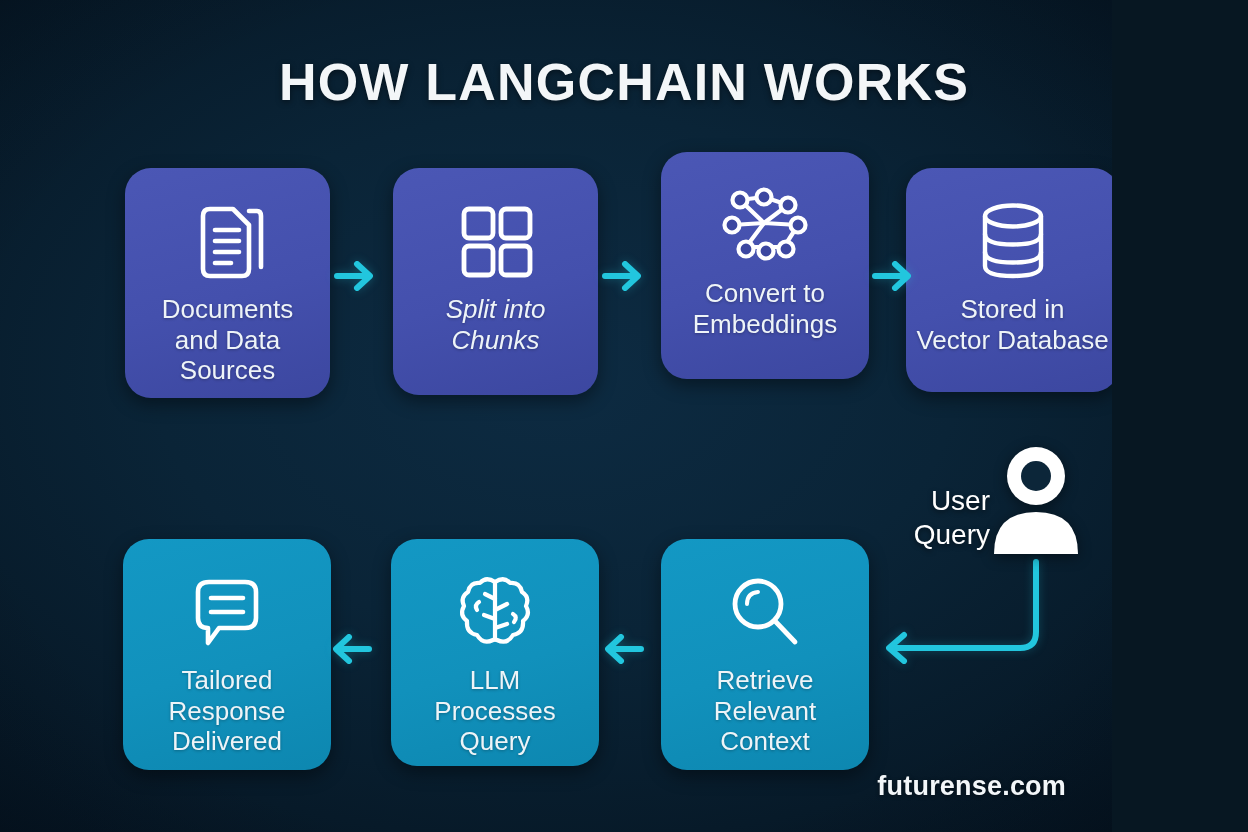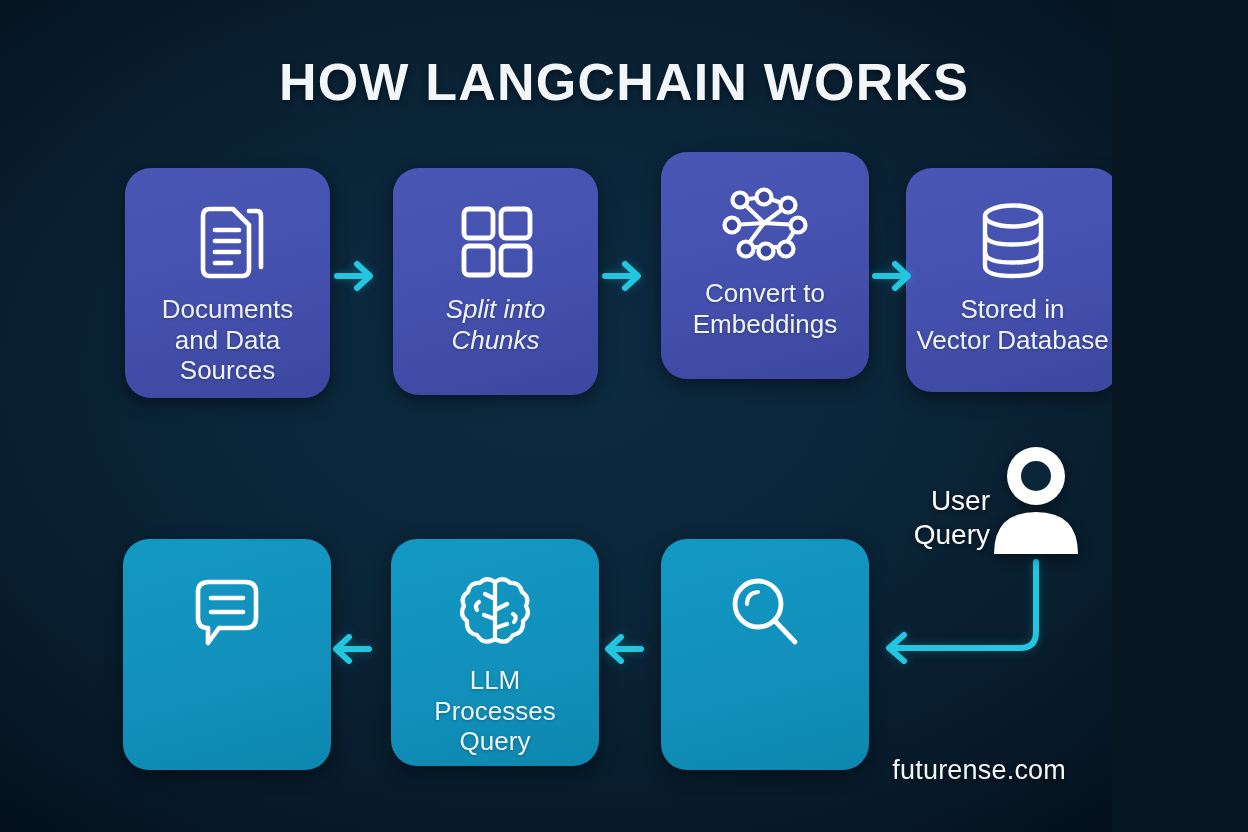--- a/index.html
+++ b/index.html
@@ -102,26 +102,27 @@
   .query-path {
     position: absolute;
     z-index: 5;
     filter: drop-shadow(0 0 5px rgba(34,198,222,0.28));
   }
 
   
   .footer-brand {
     position: absolute;
     right: 46px;
-    bottom: 46px;
+    bottom: 30px;
     color: #f2f6f9;
     font-size: 27px;
     letter-spacing: 0.2px;
     text-shadow: 0 1px 4px rgba(0,0,0,0.45);
     z-index: 6;
+    font-weight: bold;
   }
 </style>
 </head>
 <body>
 
 <div id="canvas">
 
   <div class="page-title">HOW LANGCHAIN WORKS</div>
 
   <div class="card top" style="left:117px; top:168px; width:205px; height:230px;">
@@ -203,20 +204,23 @@
   </svg>
 
   <div class="card bottom" style="left:115px; top:539px; width:208px; height:231px;">
     <div class="card-icon">
       <svg width="82" height="78" viewBox="0 0 82 78" fill="none" stroke="#ffffff" stroke-width="4.6" stroke-linecap="round" stroke-linejoin="round">
         <path d="M12 19 Q12 9 23 9 L59 9 Q70 9 70 19 L70 45 Q70 55 59 55 L33 55 L22 70 L22 55 Q12 55 12 45 Z"></path>
         <path d="M25 25 L57 25"></path>
         <path d="M25 39 L57 39"></path>
       </svg>
     </div>
+    <div class="card-label">Tailored
+Response
+Delivered</div>
   </div>
 
   <div class="card bottom" style="left:383px; top:539px; width:208px; height:227px;">
     <div class="card-icon">
       <svg width="80" height="80" viewBox="0 0 80 80" fill="none" stroke="#ffffff" stroke-width="4.2" stroke-linecap="round" stroke-linejoin="round">
         <path d="M40 10 Q31 4 25 11 Q15 10 13 20 Q5 25 9 34 Q4 43 12 49 Q11 61 22 63 Q28 73 38 68"></path>
         <path d="M40 10 Q49 4 55 11 Q65 10 67 20 Q75 25 71 34 Q76 43 68 49 Q69 61 58 63 Q52 73 42 68"></path>
         <path d="M40 10 L40 68"></path>
         <path d="M40 27 L30 22"></path>
         <path d="M40 38 L52 32"></path>
@@ -232,20 +236,23 @@
   </div>
 
   <div class="card bottom" style="left:653px; top:539px; width:208px; height:231px;">
     <div class="card-icon">
       <svg width="80" height="80" viewBox="0 0 80 80" fill="none" stroke="#ffffff" stroke-width="4.8" stroke-linecap="round" stroke-linejoin="round">
         <circle cx="33" cy="32" r="23"></circle>
         <path d="M50 49 L70 70"></path>
         <path d="M22 32 Q22 21 33 20" stroke-width="4"></path>
       </svg>
     </div>
+    <div class="card-label">Retrieve
+Relevant
+Context</div>
   </div>
 
   <svg class="step-arrow" style="left:327px; top:629px;" width="48" height="40" viewBox="0 0 48 40" fill="none" stroke="#22c6de" stroke-width="6" stroke-linecap="round" stroke-linejoin="round">
     <path d="M42 20 L10 20"></path>
       <path d="M22 8 L9 20 L22 32"></path>
   </svg>
   <svg class="step-arrow" style="left:599px; top:629px;" width="48" height="40" viewBox="0 0 48 40" fill="none" stroke="#22c6de" stroke-width="6" stroke-linecap="round" stroke-linejoin="round">
     <path d="M42 20 L10 20"></path>
       <path d="M22 8 L9 20 L22 32"></path>
   </svg>

